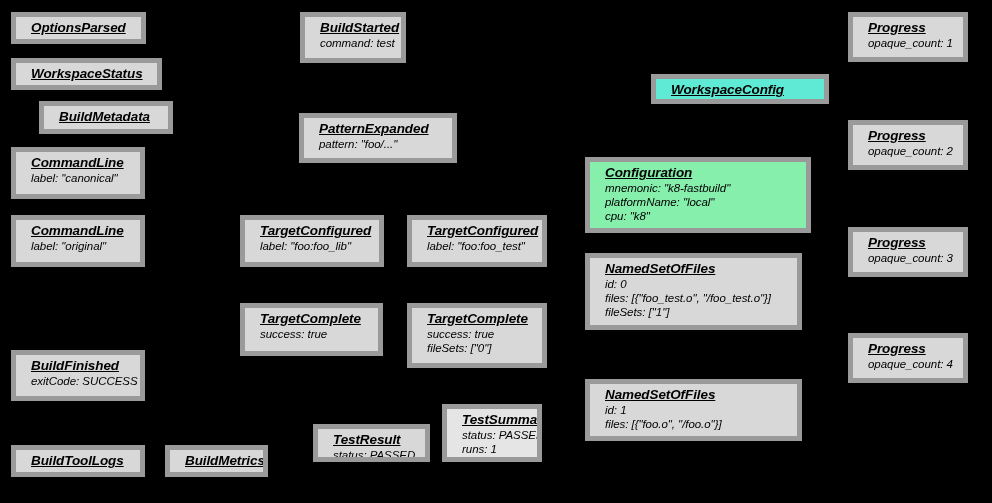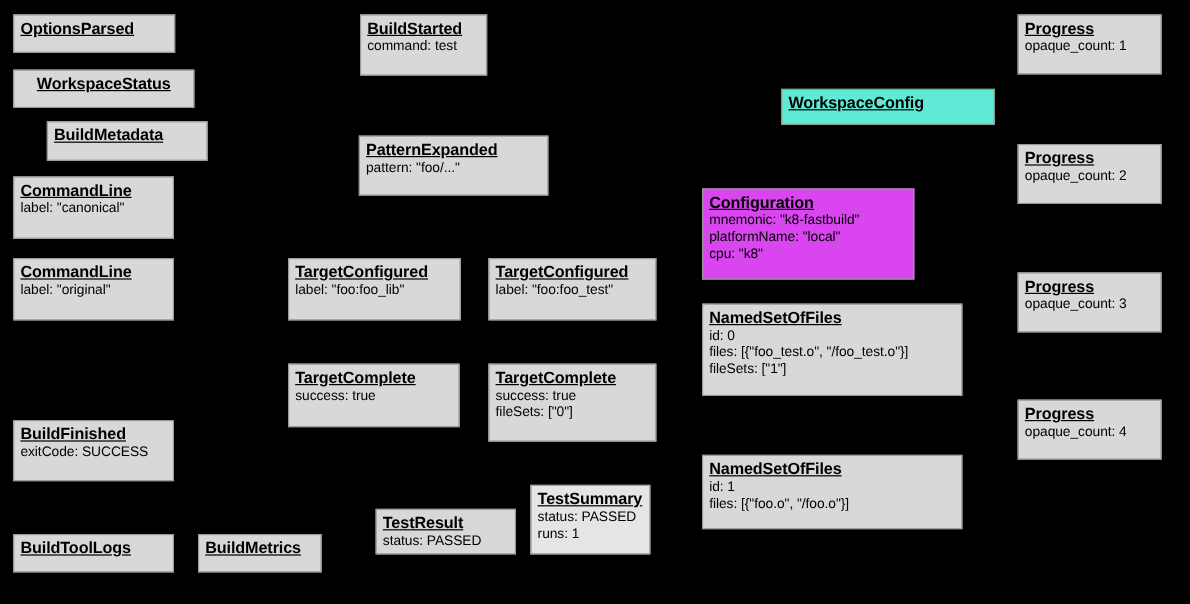--- a/index.html
+++ b/index.html
@@ -18,24 +18,25 @@
     position: absolute;
     left: 0; top: 0;
     width: 992px;
     height: 503px;
     background: #000000;
   }
   .node {
     position: absolute;
     box-sizing: border-box;
     background: #d8d8d8;
-    border: 1px solid #0f766e;
-    padding: 3px 5px 4px 5px;
+    border: 5px solid #0f766e;
+    padding: 3px 5px 4px 15px;
     color: #000000;
     overflow: hidden;
+    font-style: italic;
   }
   .node-title {
     font-size: 13.5px;
     font-weight: bold;
     text-decoration: underline;
     line-height: 15px;
     white-space: nowrap;
     letter-spacing: -0.1px;
   }
   .node-title.two-line {
@@ -51,21 +52,21 @@
     letter-spacing: -0.05px;
   }
 </style>
 </head>
 <body>
 
 <div id="canvas" style="background: rgb(0, 0, 0);">
     <div class="node" style="left: 11px; top: 12px; width: 135px; height: 32px; background: rgb(216, 216, 216); border-color: rgb(154, 154, 154);">
       <div class="node-title">OptionsParsed</div>
     </div>
-    <div class="node" style="left: 11px; top: 58px; width: 151px; height: 32px; background: rgb(216, 216, 216); border-color: rgb(154, 154, 154); text-align: center;">
+    <div class="node" style="left: 11px; top: 58px; width: 151px; height: 32px; background: rgb(216, 216, 216); border-color: rgb(154, 154, 154);">
       <div class="node-title">WorkspaceStatus</div>
     </div>
     <div class="node" style="left: 11px; top: 101px; width: 134px; height: 33px; background: rgb(216, 216, 216); border-color: rgb(154, 154, 154); margin-left: 28px;">
       <div class="node-title">BuildMetadata</div>
     </div>
     <div class="node" style="left: 11px; top: 147px; width: 134px; height: 52px; background: rgb(216, 216, 216); border-color: rgb(154, 154, 154);">
       <div class="node-title">CommandLine</div>
       <div class="node-fields">
         <div class="node-field">label: "canonical"</div>
       </div>
@@ -134,21 +135,21 @@
     <div class="node" style="left: 442px; top: 404px; width: 100px; height: 58px; background: #e5e5e5; border-color: rgb(154, 154, 154);">
       <div class="node-title">TestSummary</div>
       <div class="node-fields">
         <div class="node-field">status: PASSED</div>
         <div class="node-field">runs: 1</div>
       </div>
     </div>
     <div class="node" style="left: 651px; top: 74px; width: 178px; height: 30px; background: #5eead4; border-color: rgb(154, 154, 154);">
       <div class="node-title">WorkspaceConfig</div>
     </div>
-    <div class="node" style="left: 585px; top: 157px; width: 177px; height: 76px; background: #d946ef; border-color: rgb(154, 154, 154);">
+    <div class="node" style="left: 585px; top: 157px; width: 226px; height: 76px; background: #86efac; border-color: rgb(154, 154, 154);">
       <div class="node-title">Configuration</div>
       <div class="node-fields">
         <div class="node-field">mnemonic: "k8-fastbuild"</div>
         <div class="node-field">platformName: "local"</div>
         <div class="node-field">cpu: "k8"</div>
       </div>
     </div>
     <div class="node" style="left: 585px; top: 253px; width: 217px; height: 77px; background: rgb(216, 216, 216); border-color: rgb(154, 154, 154);">
       <div class="node-title">NamedSetOfFiles</div>
       <div class="node-fields">

